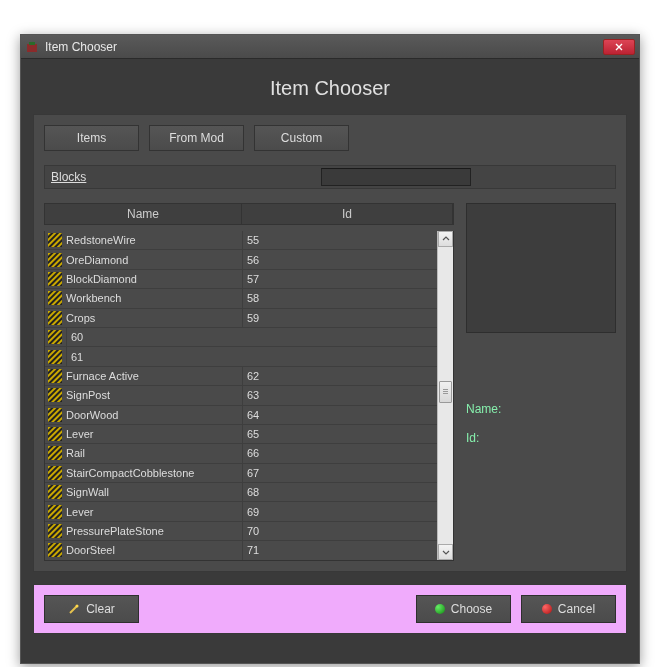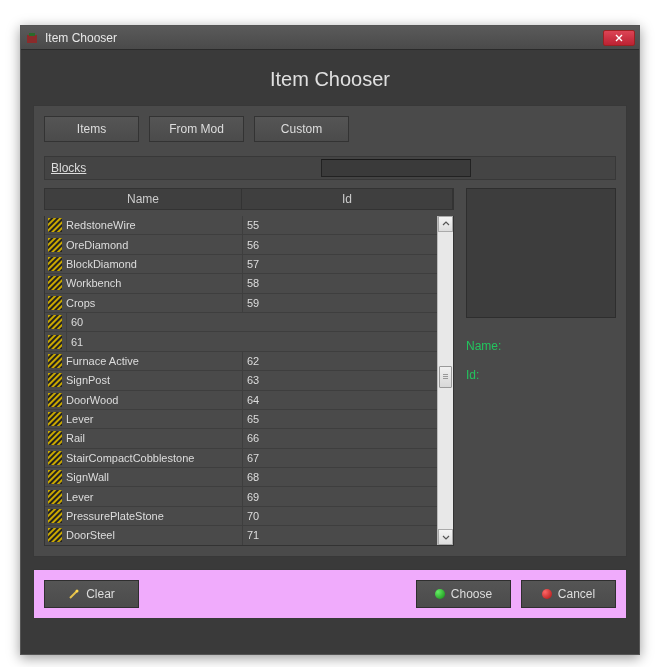--- a/index.html
+++ b/index.html
@@ -5,21 +5,21 @@
 * { box-sizing: border-box; margin: 0; padding: 0; }
 body {
   font-family: "Segoe UI", Tahoma, sans-serif;
   background: #fff;
   width: 660px;
   height: 667px;
   position: relative;
 }
 .window {
   position: absolute;
-  left: 20px; top: 25px;
+  left: 20px; top: 34px;
   width: 620px; height: 630px;
   background: #3a3a3a;
   border: 1px solid #555;
   box-shadow: 0 3px 12px rgba(0,0,0,0.4);
 }
 .titlebar {
   height: 24px;
   background: linear-gradient(#5a5a5a, #4a4a4a);
   border-bottom: 1px solid #2a2a2a;
   display: flex;
@@ -76,21 +76,21 @@
   justify-content: center;
   cursor: pointer;
 }
 .filter-row {
   display: flex;
   align-items: center;
   background: #444;
   border: 1px solid #383838;
   height: 24px;
   padding: 0 6px;
-  margin-bottom: 8px;
+  margin-bottom: 14px;
   text-decoration: underline;
 }
 .filter-label {
   flex: 0 0 270px;
   font-size: 12px;
   color: #ddd;
 }
 .filter-input {
   width: 150px; height: 18px;
   background: #3a3a3a;
@@ -198,22 +198,23 @@
   flex-direction: column;
   gap: 14px;
 }
 .preview {
   height: 130px;
   background: #3d3d3d;
   border: 1px solid #2e2e2e;
 }
 .meta {
   font-size: 12px;
-  color: #22c55e;
+  color: #86efac;
   line-height: 2.4;
+  margin-top: 48px;
 }
 .footer {
   margin-top: 12px;
   background: #f0abfc;
   border: 1px solid #383838;
   padding: 10px;
   display: flex;
   align-items: center;
 }
 .btn {

